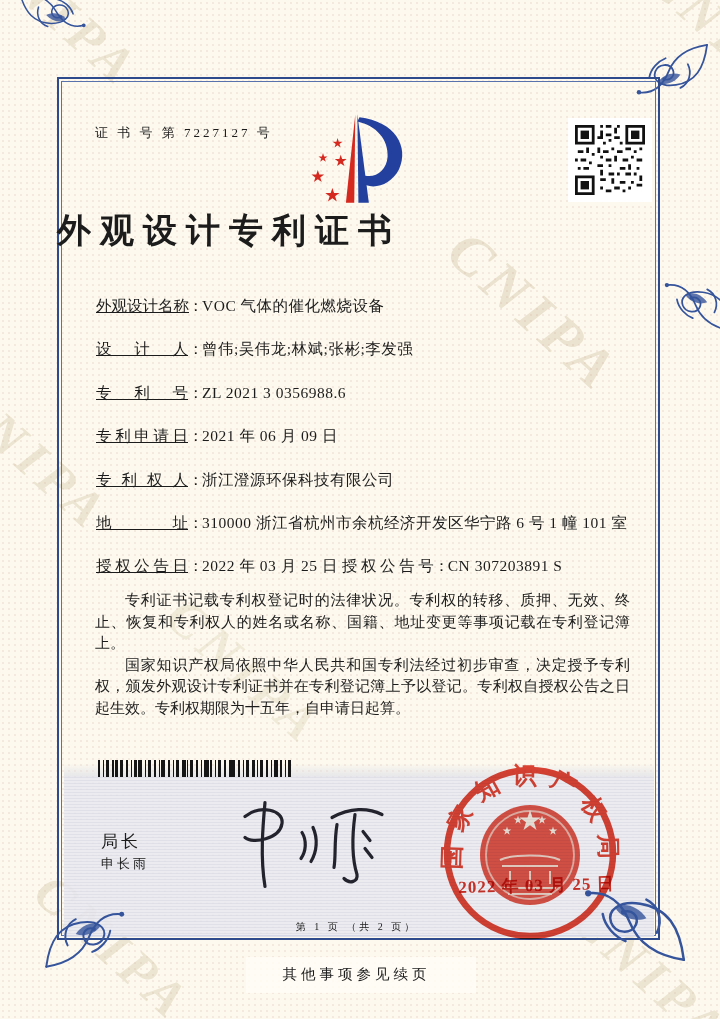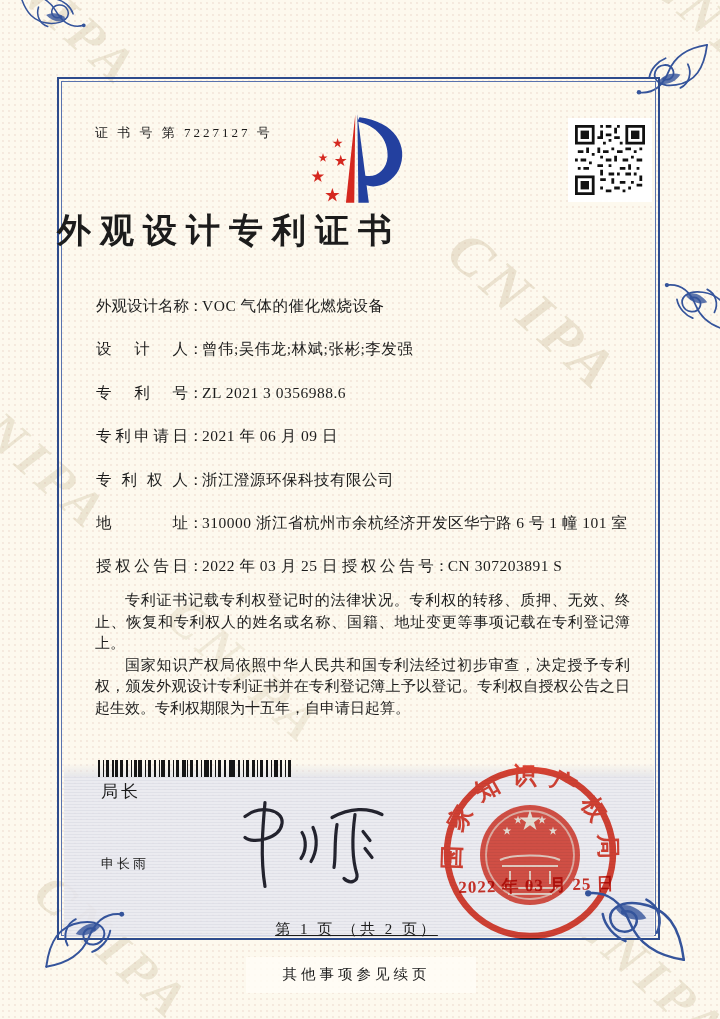--- a/index.html
+++ b/index.html
@@ -36,47 +36,47 @@
   
   .cert-no{position:absolute;left:95px;top:124px;font-size:13px;letter-spacing:3px;}
   .logo{position:absolute;left:298px;top:111px;width:125px;height:99px;}
   .qr-patch{position:absolute;left:568px;top:118px;width:84px;height:84px;background:#fff;}
   .qr{position:absolute;left:7px;top:7px;width:70px;height:70px;}
   .title{position:absolute;left:57px;top:208px;width:599px;
          font-size:34px;font-weight:bold;letter-spacing:9px;}
   
   .fields{position:absolute;left:96px;top:296px;width:545px;font-size:15.5px;}
   .frow{height:43.4px;white-space:nowrap;}
-  .flabel{display:inline-block;width:92px;text-align:justify;text-align-last:justify;}
+  .flabel{display:inline-block;width:92px;text-align:justify;text-align-last:justify;text-decoration:underline;}
   .fcolon{display:inline-block;width:14px;}
   .fvalue{letter-spacing:.5px;}
   .grant2{display:inline-block;}
   .flabel2{display:inline-block;width:92px;text-align:justify;text-align-last:justify;}
   
   .paras{position:absolute;left:95px;top:590px;width:535px;font-size:15px;
          line-height:21.6px;text-align:justify;}
   .paras p{margin:0;text-indent:2em;}
   
   .barcode{position:absolute;left:98px;top:760px;width:193px;height:17px;
     background-image:
       repeating-linear-gradient(90deg,#161616 0 2px,transparent 2px 5px,#161616 5px 6px,transparent 6px 8px,#161616 8px 11px,transparent 11px 14px),
       repeating-linear-gradient(90deg,transparent 0 17px,#161616 17px 19px,transparent 19px 23px);}
   
-  .director-title{position:absolute;left:101px;top:780px;font-size:17px;letter-spacing:3px;}
+  .director-title{position:absolute;left:101px;top:830px;font-size:17px;letter-spacing:3px;}
   .director-name{position:absolute;left:101px;top:855px;font-size:13px;letter-spacing:3px;}
   .signature{position:absolute;left:205px;top:794px;width:185px;height:96px;}
   
   .seal{position:absolute;left:440px;top:763px;width:180px;height:180px;
         mix-blend-mode:multiply;opacity:.93;}
   .seal-date{position:absolute;left:444px;top:874px;width:185px;text-align:center;
         font-size:17px;font-weight:bold;color:#d7352a;letter-spacing:1px;
         mix-blend-mode:multiply;transform:rotate(-1.5deg);white-space:nowrap;}
   
   .page-info{position:absolute;left:57px;top:920px;width:599px;text-align:center;
-        font-size:15px;letter-spacing:3px;text-decoration:underline;}
+        font-size:10px;letter-spacing:3px;}
   .note-patch{position:absolute;left:246px;top:957px;width:230px;height:36px;
         background:rgba(255,253,246,.85);}
   .continuation{position:absolute;left:57px;top:965px;width:599px;text-align:center;
         font-size:14.5px;letter-spacing:4px;}
   
   .orn{position:absolute;pointer-events:none;}
   .orn-tl{left:10px;top:-14px;width:86px;height:64px;transform:scaleY(-1) rotate(8deg);}
   .orn-tr{left:628px;top:42px;width:90px;height:74px;transform:scaleY(-1) scaleX(-1);}
   .orn-rm{left:664px;top:255px;width:72px;height:86px;transform:scaleX(-1);}
   .orn-bl{left:38px;top:888px;width:92px;height:82px;}

